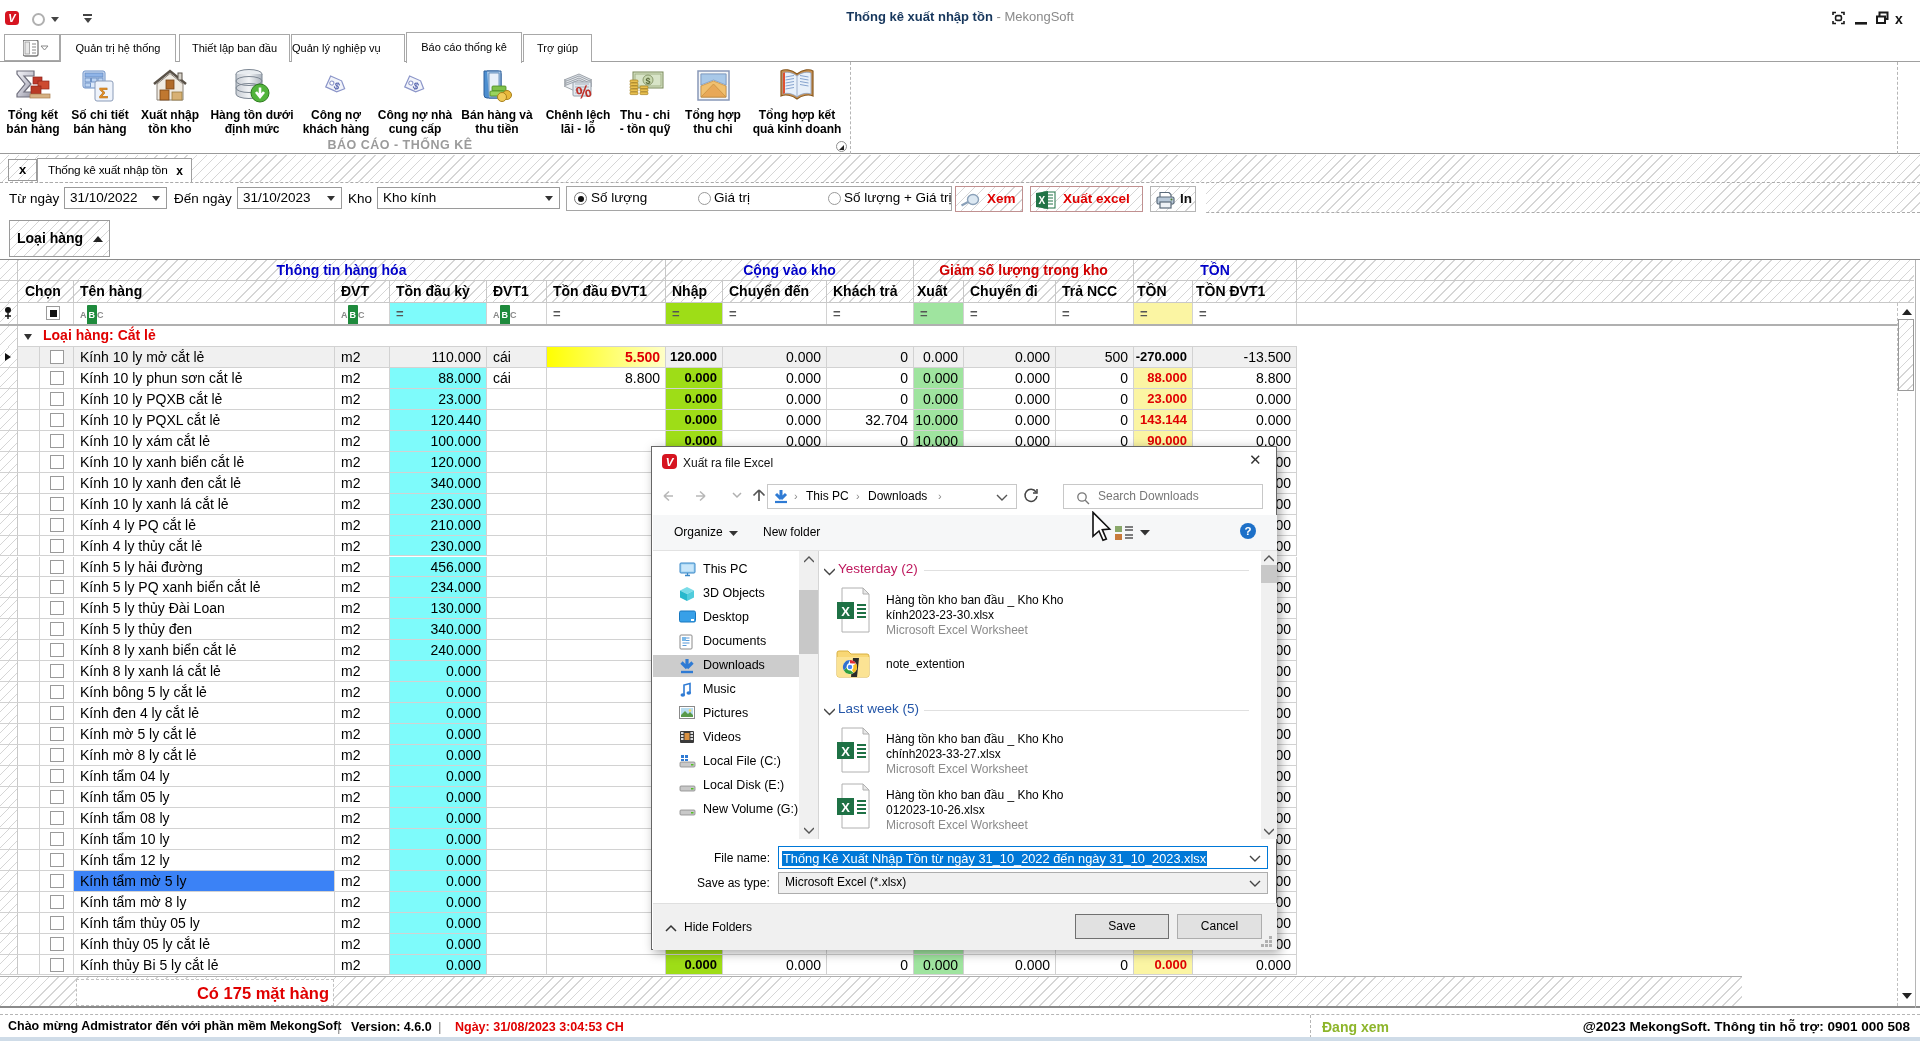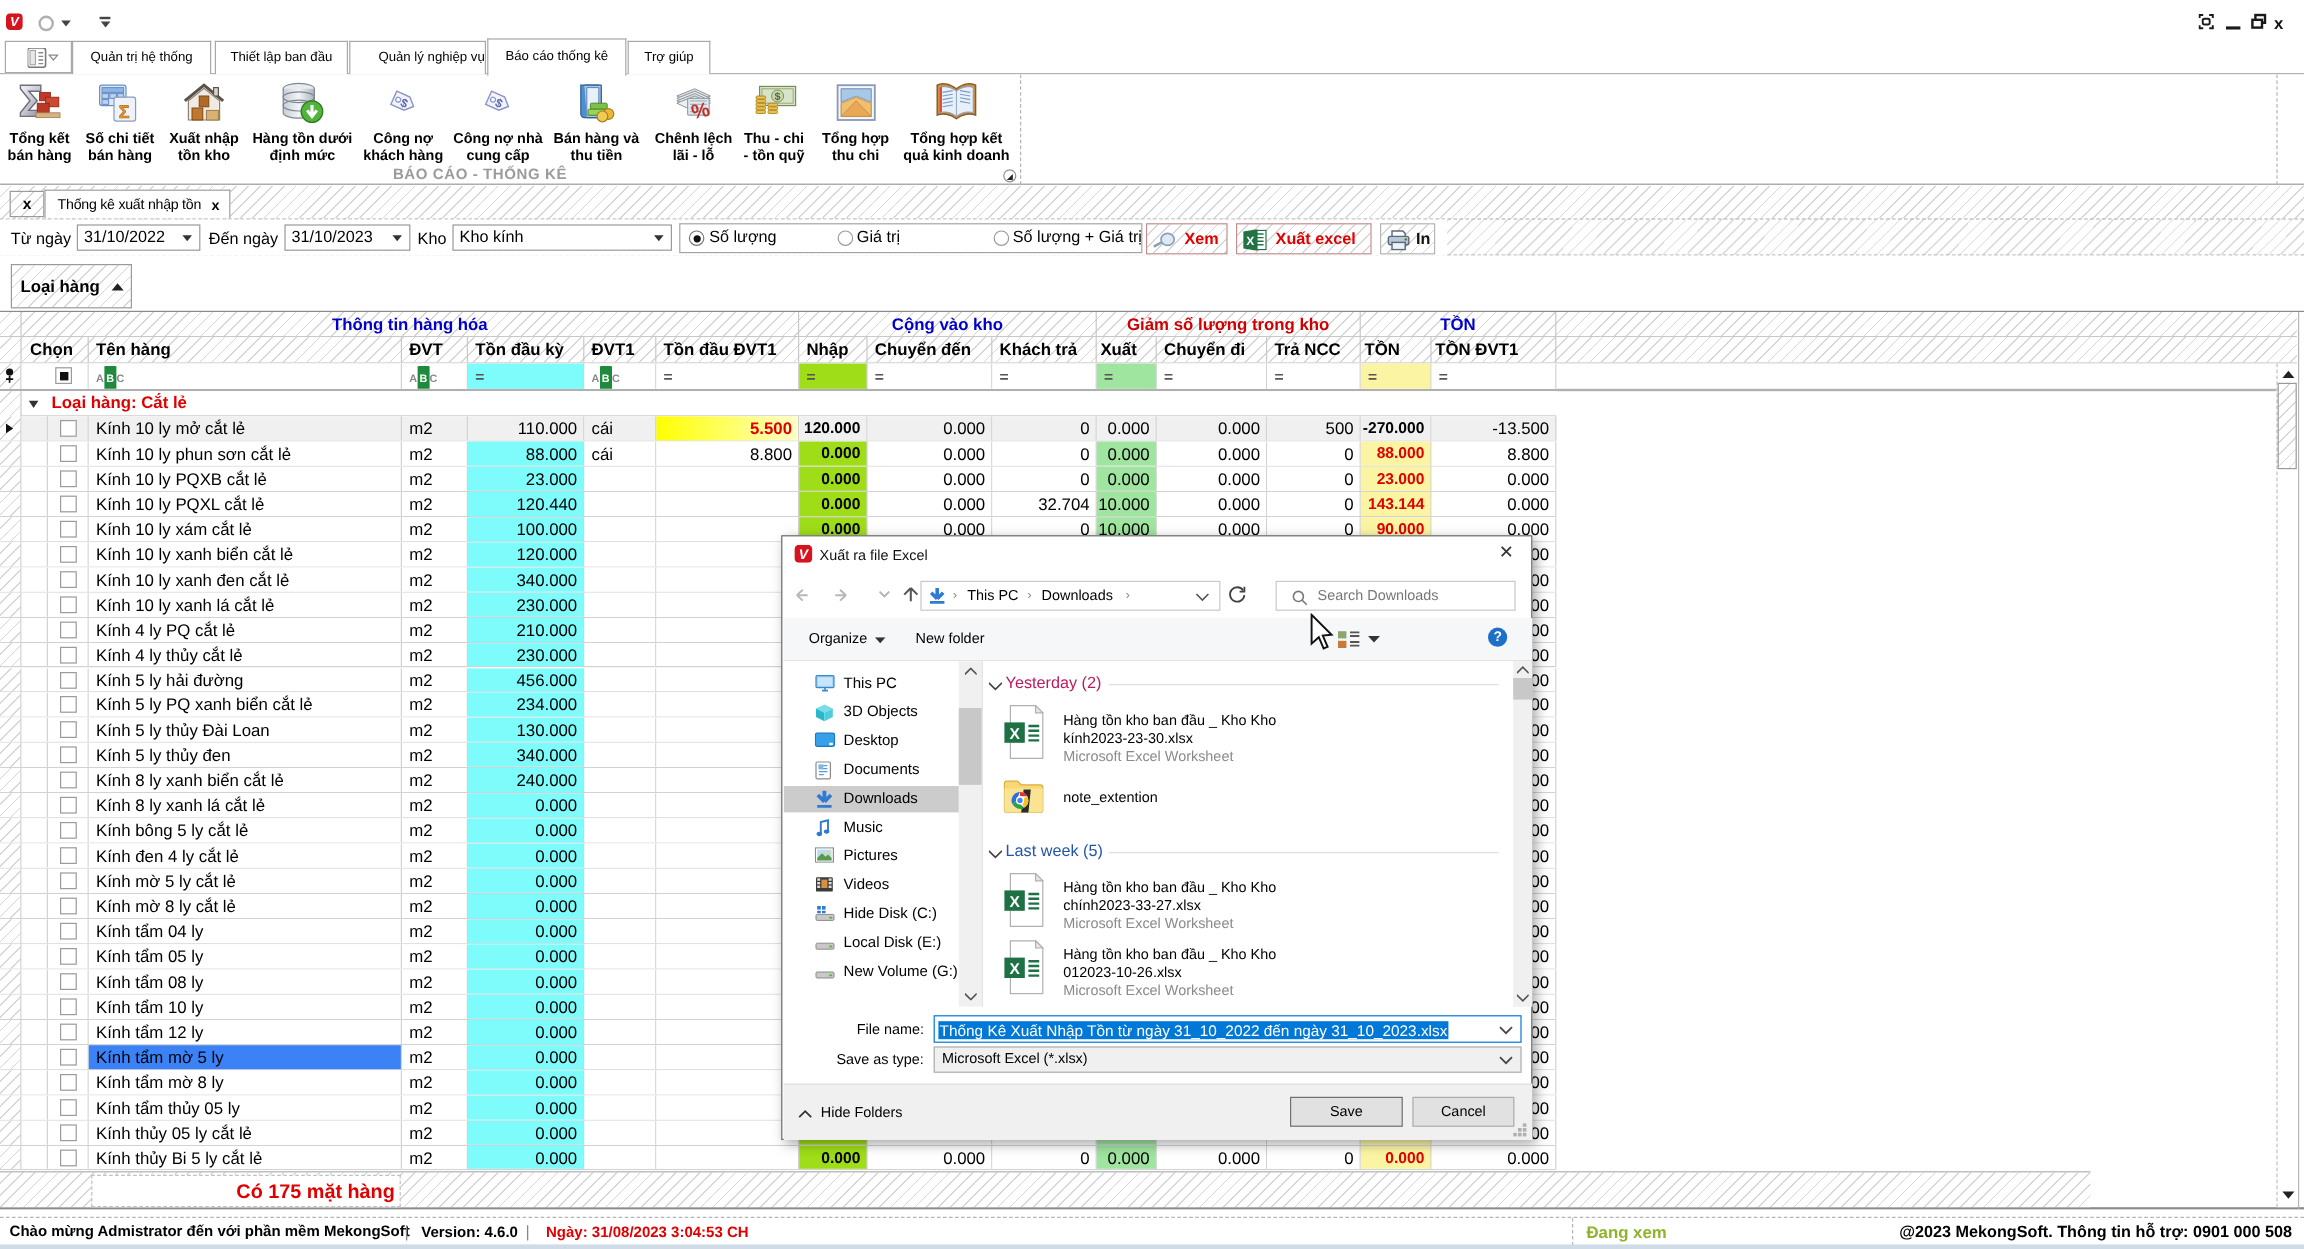--- a/index.html
+++ b/index.html
@@ -17,20 +17,21 @@
 
 <div class="abs" style="left:0;top:0;width:1920px;height:33px;background:#ffffff;">
  <svg class="abs" style="left:5px;top:11px" width="14" height="14">
       <rect x="0" y="0" width="14" height="14" rx="3.5" fill="#d61420"></rect>
       <text x="7" y="11" font-size="11" font-weight="bold" fill="#fff" text-anchor="middle" font-style="italic">V</text>
     </svg>
  <div class="abs" style="left:32px;top:13px;width:13px;height:13px;border:2px solid #b0b0b0;border-radius:50%;"></div>
  <div class="abs" style="left:51px;top:17px;width:0;height:0;border-left:4px solid transparent;border-right:4px solid transparent;border-top:5px solid #444;"></div>
  <div class="abs" style="left:83px;top:14px;width:9px;height:2px;background:#444;"></div>
  <div class="abs" style="left:84px;top:18px;width:0;height:0;border-left:4px solid transparent;border-right:4px solid transparent;border-top:5px solid #444;"></div>
+ <div class="abs" style="left:0;top:9px;width:1920px;text-align:center;font-size:13px;"><span class="b" style="color:#16365c">Thống kê xuất nhập tồn</span><span style="color:#8a8a8a"> - MekongSoft</span></div>
  <svg class="abs" style="left:1832px;top:11px" width="80" height="14">
   <g fill="none" stroke="#1a1a1a" stroke-width="1.6">
    <path d="M1 4 V1.5 H4 M9 1.5 H12 V4 M12 10 V12.5 H9 M4 12.5 H1 V10"></path>
    <rect x="3.6" y="4.6" width="5.8" height="4.8" rx="1.5"></rect>
   </g>
   <rect x="23" y="11" width="12" height="2.6" fill="#1a1a1a"></rect>
   <g fill="none" stroke="#1a1a1a" stroke-width="2">
    <rect x="45" y="5.5" width="8" height="6.5"></rect>
    <path d="M47.5 5 V1.5 H55.5 V8 H53.5"></path>
   </g>
@@ -42,21 +43,21 @@
 <div class="abs" style="left:4px;top:1px;width:56px;height:27px;border:1px solid #a8a8a8;background:#fff;">
       <svg class="abs" style="left:18px;top:5px" width="26" height="17">
         <rect x="0" y="0" width="15" height="16" rx="2" fill="none" stroke="#777" stroke-width="1.3"></rect>
         <rect x="2" y="2" width="4.5" height="12" fill="#e8e8e8" stroke="#999" stroke-width="0.8"></rect>
         <path d="M9 4 h4 M9 7 h4 M9 10 h4 M9 13 h4" stroke="#888" stroke-width="1.2"></path>
         <path d="M18 6 l3.5 4 3.5 -4 z" fill="#fff" stroke="#888" stroke-width="1"></path>
       </svg>
     </div>
 <div class="abs" style="left:60px;top:1px;width:116px;height:28px;border:1px solid #a8a8a8;border-bottom:none;background:#fff;text-align:center;font-size:11px;line-height:27px;">Quản trị hệ thống</div>
 <div class="abs" style="left:179px;top:1px;width:111px;height:28px;border:1px solid #a8a8a8;border-bottom:none;background:#fff;text-align:center;font-size:11px;line-height:27px;">Thiết lập ban đầu</div>
-<div class="abs" style="left:291px;top:1px;width:114px;height:28px;border:1px solid #a8a8a8;border-bottom:none;background:#fff;text-align:right;font-size:11px;line-height:27px;">Quản lý nghiệp vụ</div>
+<div class="abs" style="left:291px;top:1px;width:114px;height:28px;border:1px solid #a8a8a8;border-bottom:none;background:#fff;text-align:left;font-size:11px;line-height:27px;">Quản lý nghiệp vụ</div>
 <div class="abs" style="left:406px;top:-1px;width:116px;height:31px;border:1px solid #a8a8a8;border-bottom:none;background:#fff;text-align:center;font-size:11px;line-height:29px;z-index:3;">Báo cáo thống kê</div>
 <div class="abs" style="left:523px;top:1px;width:69px;height:28px;border:1px solid #a8a8a8;border-bottom:none;background:#fff;text-align:center;font-size:11px;line-height:27px;">Trợ giúp</div>
 </div>
 <div class="abs" style="left:0;top:62px;width:1920px;height:92px;background:#fff;border-bottom:1px solid #9a9a9a;">
 <div class="abs" style="left:850px;top:0;width:1px;height:92px;border-left:1px dashed #b5b5b5;"></div>
 <div class="abs" style="left:1897px;top:0;width:1px;height:92px;border-left:1px dashed #b5b5b5;"></div>
 <div class="abs" style="left:0;top:76px;width:800px;text-align:center;font-size:12.5px;font-weight:bold;color:#9b9b9b;letter-spacing:0.5px;">BÁO CÁO - THỐNG KÊ</div>
 <div class="abs" style="left:836px;top:79px;width:11px;height:11px;border:1px solid #909090;border-radius:50%;">
       <div class="abs" style="left:2px;top:3px;width:0;height:0;border-left:5px solid transparent;border-bottom:5px solid #222;"></div>
     </div>
@@ -1099,21 +1100,21 @@
               <rect x="1" y="8" width="15" height="5" rx="1" fill="#c8c8c8" stroke="#888" stroke-width="0.8"></rect>
               <rect x="12" y="10" width="2.5" height="1.5" fill="#50c020"></rect>
             </g>
             <g fill="#2f7bd4">
               <rect x="2" y="1" width="3" height="3"></rect>
               <rect x="6" y="1" width="3" height="3"></rect>
               <rect x="2" y="5" width="3" height="2"></rect>
               <rect x="6" y="5" width="3" height="2"></rect>
             </g>
           </svg></span>
-        <span class="abs" style="left:50px;top:3px;font-size:12.5px;">Hide Disk (C:)</span>
+        <span class="abs" style="left:50px;top:3px;font-size:12.5px;">Local File (C:)</span>
       </div>
 <div class="abs" style="left:0;top:224px;width:146px;height:22px;">
         <span class="abs" style="left:26px;top:3px;"><svg width="17" height="14">
             <rect x="1" y="8" width="15" height="5" rx="1" fill="#c8c8c8" stroke="#888" stroke-width="0.8"></rect>
             <rect x="12" y="10" width="2.5" height="1.5" fill="#50c020"></rect>
           </svg></span>
         <span class="abs" style="left:50px;top:3px;font-size:12.5px;">Local Disk (E:)</span>
       </div>
 <div class="abs" style="left:0;top:248px;width:146px;height:22px;">
         <span class="abs" style="left:26px;top:3px;"><svg width="17" height="14">

